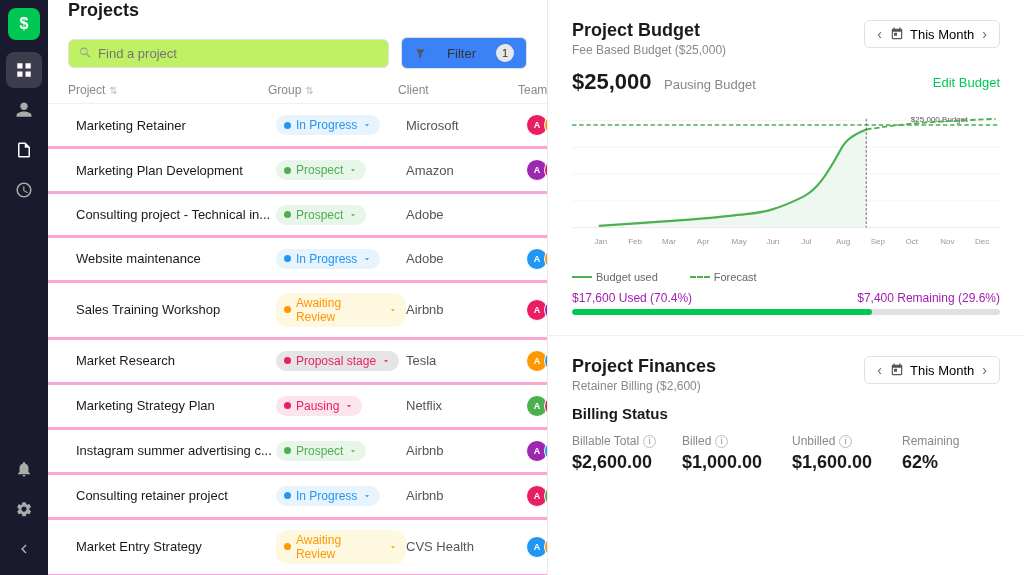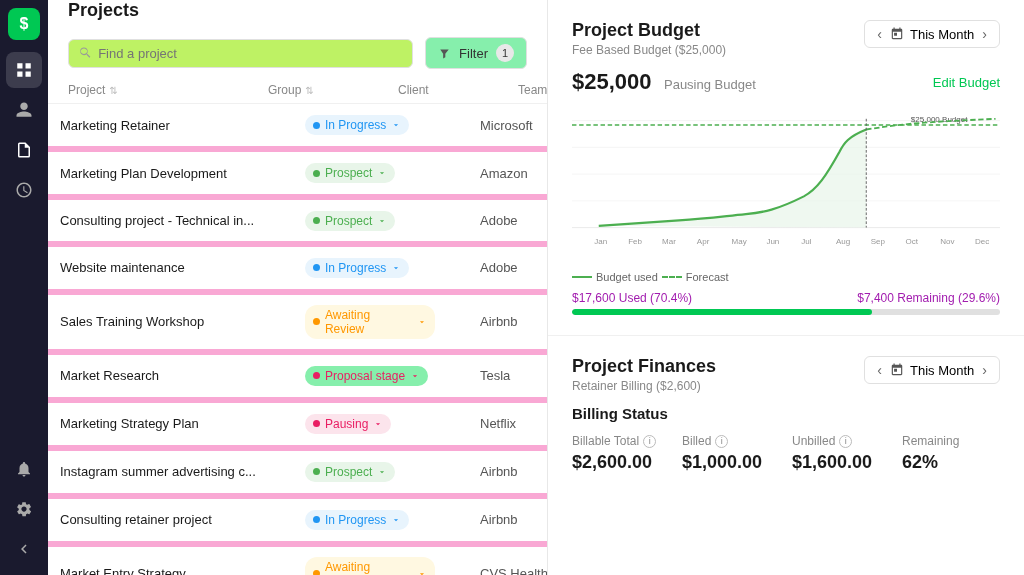--- a/index.html
+++ b/index.html
@@ -72,27 +72,27 @@
       flex: 1;
       background: #bef264;
     }
     .search-box input {
       border: none; outline: none;
       font-size: 13px; color: #666;
       background: transparent;
       width: 100%;
     }
     .filter-btn {
-      display: flex; align-items: center; gap: 8px;
+      display: flex; align-items: center; gap: 20px;
       border: 1px solid #e0e0e0;
       border-radius: 6px;
       padding: 6px 12px;
       font-size: 13px;
       color: #333;
-      background: #86efac;
+      background: #3b82f6;
       cursor: pointer;
     }
     .filter-badge {
       background: #e8e8e8;
       border-radius: 50%;
       width: 18px; height: 18px;
       display: flex; align-items: center; justify-content: center;
       font-size: 11px;
     }
     .table-header {
@@ -103,25 +103,24 @@
       color: #888;
       border-bottom: 1px solid #f0f0f0;
     }
     .projects-list {
       overflow-y: auto;
       flex: 1;
     }
     .project-row {
       display: grid;
       grid-template-columns: 200px 130px 120px 60px;
-      padding: 10px 12px;
-      border-bottom: 6px solid #f9a8d4;
+      padding: 10px 28px;
+      border-bottom: 3px solid #f9a8d4;
       align-items: center;
       cursor: pointer;
-      gap: 45px;
     }
     .project-name {
       font-size: 13px;
       color: #1a1a1a;
       font-weight: 500;
       white-space: nowrap;
       overflow: hidden;
       text-overflow: ellipsis;
     }
     .status-badge {
@@ -136,21 +135,21 @@
     .status-dot {
       width: 7px; height: 7px;
       border-radius: 50%;
     }
     .status-inprogress { background: #e8f4fd; color: #2196f3; }
     .status-inprogress .status-dot { background: #2196f3; }
     .status-prospect { background: #e8f5e9; color: #4caf50; }
     .status-prospect .status-dot { background: #4caf50; }
     .status-awaiting { background: #fff8e1; color: #ff9800; }
     .status-awaiting .status-dot { background: #ff9800; }
-    .status-proposal { background: #86efac; color: #e91e63; }
+    .status-proposal { background: #e5e5e5; color: #e91e63; }
     .status-proposal .status-dot { background: #e91e63; }
     .status-pausing { background: #fce4ec; color: #e91e63; }
     .status-pausing .status-dot { background: #e91e63; }
     .client-name { font-size: 13px; color: #555; }
     .team-avatars { display: flex; gap: -4px; }
     .avatar {
       width: 22px; height: 22px;
       border-radius: 50%;
       border: 1px solid #fff;
       margin-right: -4px;
@@ -224,21 +223,21 @@
       position: relative;
       height: 160px;
       margin: 8px 0;
     }
     .chart-svg {
       width: 100%;
       height: 100%;
     }
     .chart-legend {
       display: flex;
-      gap: 4px;
+      gap: 32px;
       margin-top: 4px;
       font-size: 11px;
       color: #666;
     }
     .legend-item {
       display: flex;
       align-items: center;
       gap: 4px;
     }
     .legend-line {

